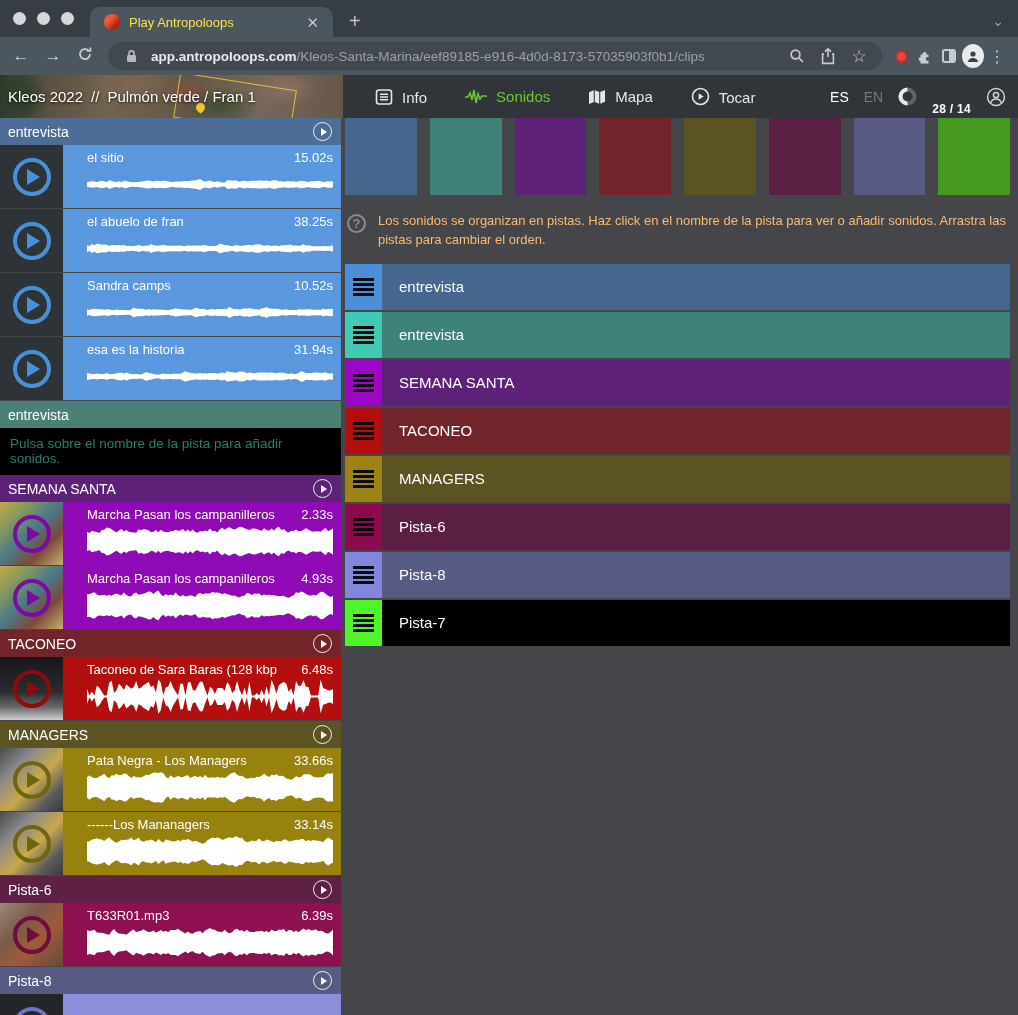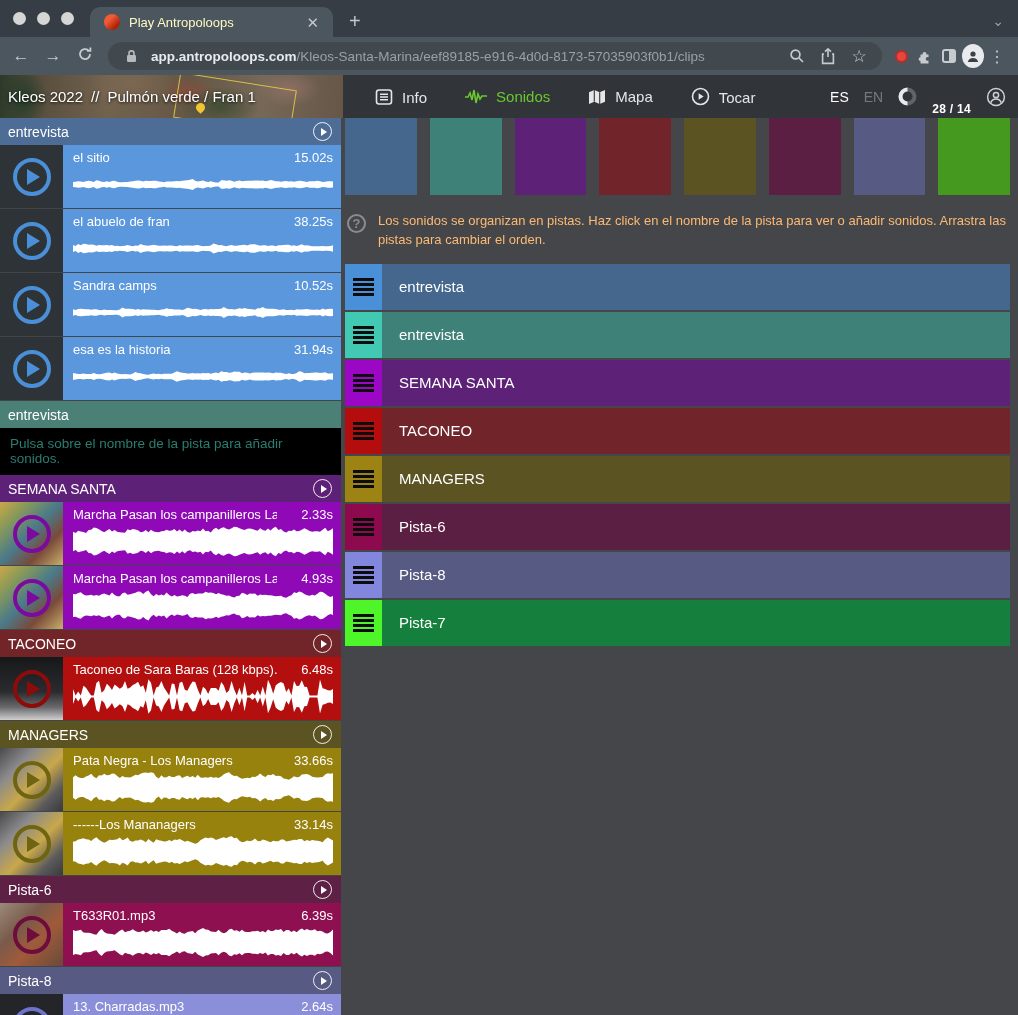--- a/index.html
+++ b/index.html
@@ -11,21 +11,21 @@
   }
   
   .tabbar { height:37px; background:#363d44; display:flex; align-items:flex-end; position:relative; }
   .traffic { display:flex; gap:11px; padding:0 16px 12px 13px; align-items:center; }
   .traffic span { width:13px; height:13px; border-radius:50%; background:#d6d6d6; }
   .tab {
     width:243px; height:30px; background:#4c565e; border-radius:10px 10px 0 0;
     display:flex; align-items:center; gap:9px; padding:0 10px 0 14px;
   }
   .favicon { width:16px; height:16px; border-radius:50%; background:linear-gradient(135deg,#f05a36 35%,#b02208 75%); flex:none; }
-  .tab-title { flex:1; font-size:13px; color:#fef9c3; white-space:nowrap; overflow:hidden; }
+  .tab-title { flex:1; font-size:13px; color:#fde047; white-space:nowrap; overflow:hidden; }
   .tab-close { color:#c3c7cb; font-size:15px; line-height:1; padding:2px 4px; }
   .newtab { color:#c3c7cb; font-size:20px; line-height:1; padding:0 0 6px 16px; }
   .strip-chevron { position:absolute; right:14px; bottom:8px; color:#9aa0a6; font-size:14px; }
 
   .toolbar { height:38px; background:#4c565e; display:flex; align-items:center; padding:0 10px 0 6px; gap:2px; }
   .navbtn { width:30px; text-align:center; color:#c7cbcf; font-size:17px; flex:none; }
   .urlpill {
     flex:1; height:28px; background:#41494f; border-radius:14px; margin:0 6px 0 6px;
     display:flex; align-items:center; padding:0 12px; gap:9px; min-width:0;
   }
@@ -72,21 +72,21 @@
   .sec-play { width:19px; height:19px; border:1.5px solid rgba(255,255,255,.9); border-radius:50%;
     display:flex; align-items:center; justify-content:center; flex:none; }
   .sec-play i { display:block; width:0; height:0; border-left:6px solid #fff; border-top:4px solid transparent;
     border-bottom:4px solid transparent; margin-left:2px; }
   .clip { height:63px; margin-bottom:1px; display:flex; }
   .thumb { width:63px; height:63px; flex:none; display:flex; align-items:center; justify-content:center; }
   .thumb-play { width:38px; height:38px; border-radius:50%; border:4px solid currentColor;
     display:flex; align-items:center; justify-content:center; }
   .thumb-play i { display:block; width:0; height:0; border-left:13px solid currentColor;
     border-top:8px solid transparent; border-bottom:8px solid transparent; margin-left:3px; }
-  .clipbody { flex:1; min-width:0; display:flex; flex-direction:column; padding:5px 8px 5px 10px; }
+  .clipbody { flex:1; min-width:0; display:flex; flex-direction:column; padding:5px 8px 5px 24px;justify-content:flex-end; }
   .cliptop { display:flex; justify-content:space-between; gap:8px; font-size:13px; color:#fff; }
   .cliptop .t { white-space:nowrap; overflow:hidden; }
   .cliptop .d { flex:none;margin-left:16px; }
   .wave { flex:1; margin-top:1px; }
   .wave svg { width:100%; height:100%; display:block; }
   .sec-msg { padding:8px 10px 9px 10px; font-size:13.5px; }
 
   .main { flex:1; min-width:0; padding:0 8px 0 4px; }
   .swatches { display:flex; gap:13px; height:77px; }
   .swatch { flex:1; }
@@ -557,19 +557,19 @@
             <div class="grip"></div>
           </div>
           <div class="trackbody" style="background: rgb(87, 90, 130);">
             <span>Pista-8</span>
           </div>
         </div>
         <div class="track">
           <div class="handle" style="background: rgb(78, 246, 41);">
             <div class="grip"></div>
           </div>
-          <div class="trackbody" style="background: #15803d;">
+          <div class="trackbody" style="background: #000000;">
             <span>Pista-7</span>
           </div>
         </div>
       </div>
   </div>
 </div>
 
 </body></html>

